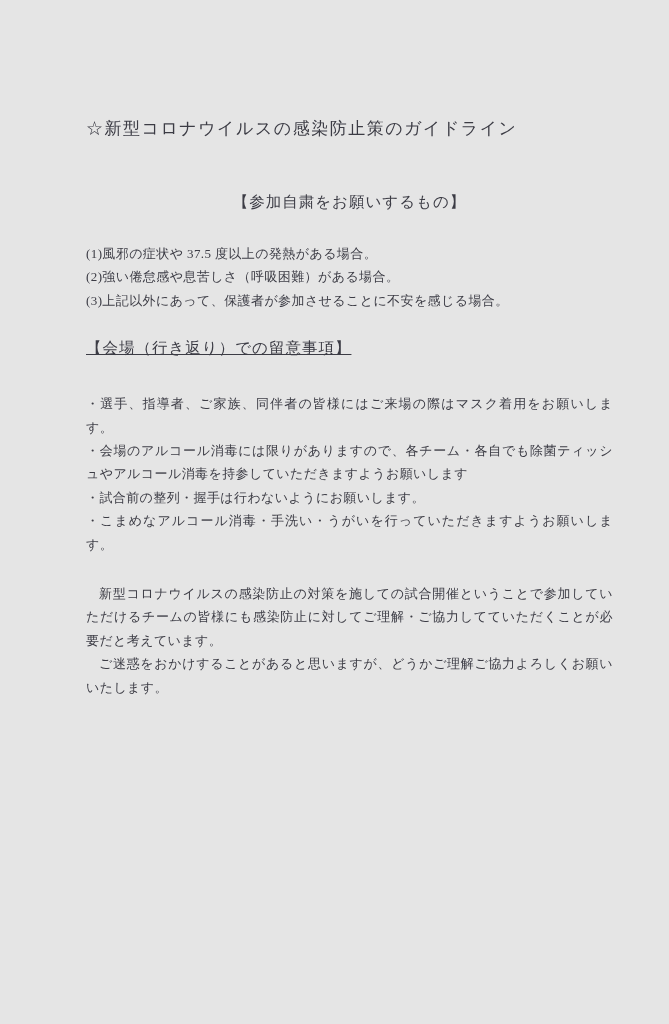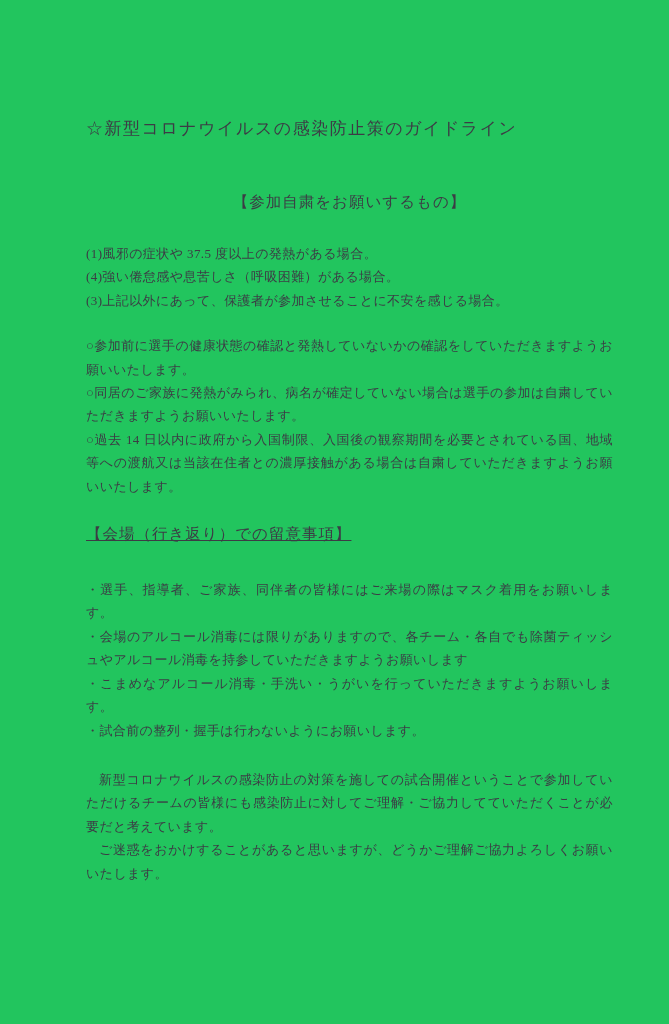--- a/index.html
+++ b/index.html
@@ -4,21 +4,21 @@
 <style>
   html, body {
     margin: 0;
     padding: 0;
     background: #ffffff;
   }
   .page {
     position: relative;
     width: 669px;
     height: 1024px;
-    background: #22c55e;
+    background: #e5e5e5;
     overflow: hidden;
     font-family: "Liberation Serif", "DejaVu Serif", serif;
     color: #3c3c45;
   }
   .content {
     position: absolute;
     left: 86px;
     top: 116px;
     width: 527px;
   }
@@ -56,37 +56,32 @@
 
 <div class="page">
   <div class="content">
 
     <h1 class="doc-title">☆新型コロナウイルスの感染防止策のガイドライン</h1>
 
     <h2 class="sec-heading h1">【参加自粛をお願いするもの】</h2>
 
     <div class="numbered-list">
       <p class="body-text">(1)風邪の症状や 37.5 度以上の発熱がある場合。</p>
-      <p class="body-text">(4)強い倦怠感や息苦しさ（呼吸困難）がある場合。</p>
+      <p class="body-text">(2)強い倦怠感や息苦しさ（呼吸困難）がある場合。</p>
       <p class="body-text">(3)上記以外にあって、保護者が参加させることに不安を感じる場合。</p>
     </div>
 
-    <div class="circle-paragraphs">
-      <p class="body-text">○参加前に選手の健康状態の確認と発熱していないかの確認をしていただきますようお願いいたします。</p>
-      <p class="body-text">○同居のご家族に発熱がみられ、病名が確定していない場合は選手の参加は自粛していただきますようお願いいたします。</p>
-      <p class="body-text">○過去 14 日以内に政府から入国制限、入国後の観察期間を必要とされている国、地域等への渡航又は当該在住者との濃厚接触がある場合は自粛していただきますようお願いいたします。</p>
-    </div>
 
     <h2 class="sec-heading h2">【会場（行き返り）での留意事項】</h2>
 
     <div class="bullet-list">
       <p class="body-text">・選手、指導者、ご家族、同伴者の皆様にはご来場の際はマスク着用をお願いします。</p>
       <p class="body-text">・会場のアルコール消毒には限りがありますので、各チーム・各自でも除菌ティッシュやアルコール消毒を持参していただきますようお願いします</p>
+      <p class="body-text">・試合前の整列・握手は行わないようにお願いします。</p>
       <p class="body-text">・こまめなアルコール消毒・手洗い・うがいを行っていただきますようお願いします。</p>
-      <p class="body-text">・試合前の整列・握手は行わないようにお願いします。</p>
     </div>
 
 
     <div>
       <p class="body-text para-indent">新型コロナウイルスの感染防止の対策を施しての試合開催ということで参加していただけるチームの皆様にも感染防止に対してご理解・ご協力してていただくことが必要だと考えています。</p>
       <p class="body-text para-indent">ご迷惑をおかけすることがあると思いますが、どうかご理解ご協力よろしくお願いいたします。</p>
     </div>
 
   </div>
 </div>

